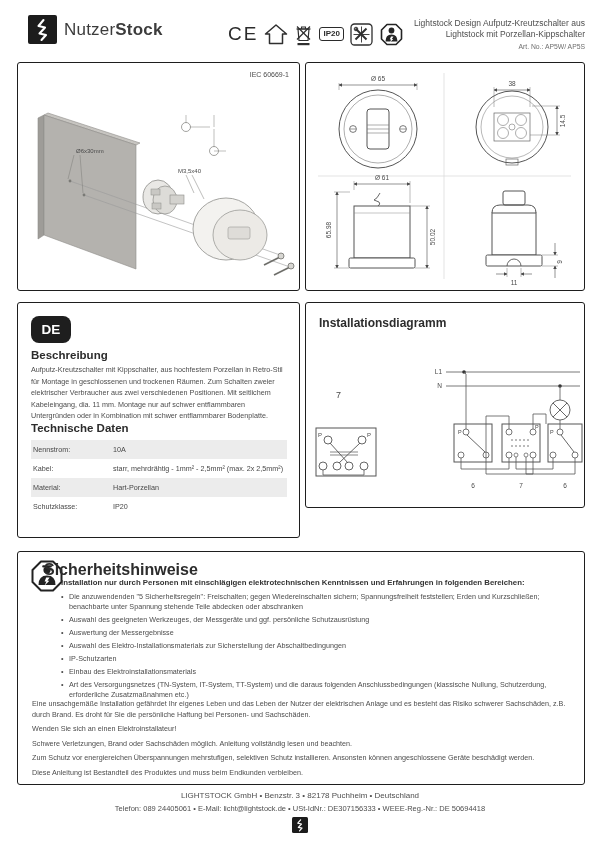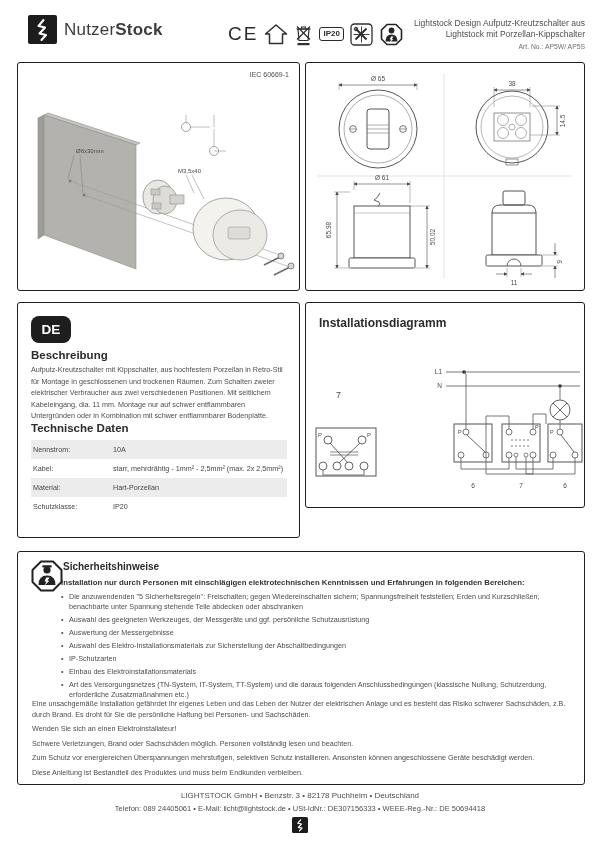--- a/index.html
+++ b/index.html
@@ -32,21 +32,21 @@
   .ttable{position:absolute;left:13px;right:12px;top:137px;font-size:7.2px;color:#474747;}
   .trow{display:flex;align-items:center;min-height:19px;padding:0 2px;box-sizing:border-box;}
   .trow.alt{background:#ececec;}
   .tl{width:80px;flex:none;}
   .tv{flex:1;}
 
   
   .inst-title{position:absolute;left:13px;top:13px;font-size:12px;font-weight:bold;color:#2c2c2c;}
 
   
-  .safety-title{position:absolute;left:45px;top:9px;font-size:10px;font-weight:bold;color:#2c2c2c;}
+  .safety-title{position:absolute;left:26px;top:9px;font-size:16px;font-weight:bold;color:#2c2c2c;}
   .safety-intro{position:absolute;left:43px;top:26px;right:14px;font-size:7.8px;font-weight:bold;color:#333;}
   .bullets{position:absolute;left:43px;top:40px;right:16px;margin:0;padding:0;list-style:none;
            font-size:7.2px;line-height:10.4px;color:#4c4c4c;}
   .bullets li{padding-left:8px;position:relative;margin-bottom:2.5px;}
   .bullets li::before{content:"•";position:absolute;left:0;top:0;color:#4c4c4c;}
   .safety-paras{position:absolute;left:14px;right:14px;top:147px;font-size:7.2px;line-height:10.6px;color:#4c4c4c;}
   .safety-paras p{margin:0 0 4px 0;}
 
   
   .foot{position:absolute;left:0;right:0;text-align:center;color:#4e4e4e;}
@@ -340,21 +340,21 @@
       <li>Auswahl des geeigneten Werkzeuges, der Messgeräte und ggf. persönliche Schutzausrüstung</li>
       <li>Auswertung der Messergebnisse</li>
       <li>Auswahl des Elektro-Installationsmaterials zur Sicherstellung der Abschaltbedingungen</li>
       <li>IP-Schutzarten</li>
       <li>Einbau des Elektroinstallationsmaterials</li>
       <li>Art des Versorgungsnetzes (TN-System, IT-System, TT-System) und die daraus folgenden Anschlussbedingungen (klassische Nullung, Schutzerdung, erforderliche Zusatzmaßnahmen etc.)</li>
     </ul>
     <div class="safety-paras">
       <p>Eine unsachgemäße Installation gefährdet Ihr eigenes Leben und das Leben der Nutzer der elektrischen Anlage und es besteht das Risiko schwerer Sachschäden, z.B. durch Brand. Es droht für Sie die persönliche Haftung bei Personen- und Sachschäden.</p>
       <p>Wenden Sie sich an einen Elektroinstallateur!</p>
-      <p>Schwere Verletzungen, Brand oder Sachschäden möglich. Personen vollständig lesen und beachten.</p>
+      <p>Schwere Verletzungen, Brand oder Sachschäden möglich. Anleitung vollständig lesen und beachten.</p>
       <p>Zum Schutz vor energiereichen Überspannungen mehrstufigen, selektiven Schutz installieren. Ansonsten können angeschlossene Geräte beschädigt werden.</p>
       <p>Diese Anleitung ist Bestandteil des Produktes und muss beim Endkunden verbleiben.</p>
     </div>
   </div>
 
   <div class="foot foot1">LIGHTSTOCK GmbH • Benzstr. 3 • 82178 Puchheim • Deutschland</div>
   <div class="foot foot2">Telefon: 089 24405061 • E-Mail: licht@lightstock.de • USt-IdNr.: DE307156333 • WEEE-Reg.-Nr.: DE 50694418</div>
   <svg class="foot-logo" width="16" height="16" viewBox="0 0 16 16">
     <rect width="16" height="16" rx="1.5" fill="#1c1c1c"></rect>
     <path d="M8.6 2.8 L5.8 6.2 L9.5 7 L6.3 10.4 L10 11.2 L7.5 13.8" stroke="#fff" stroke-width="1.2" fill="none" stroke-linecap="round" stroke-linejoin="round"></path>

